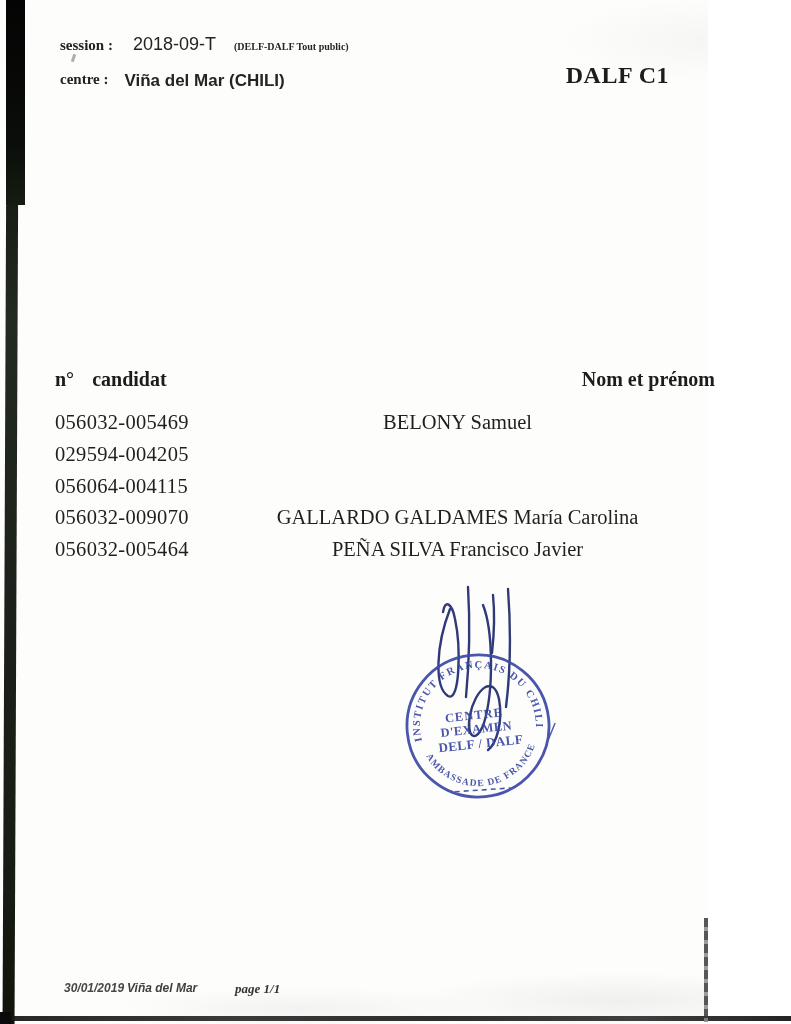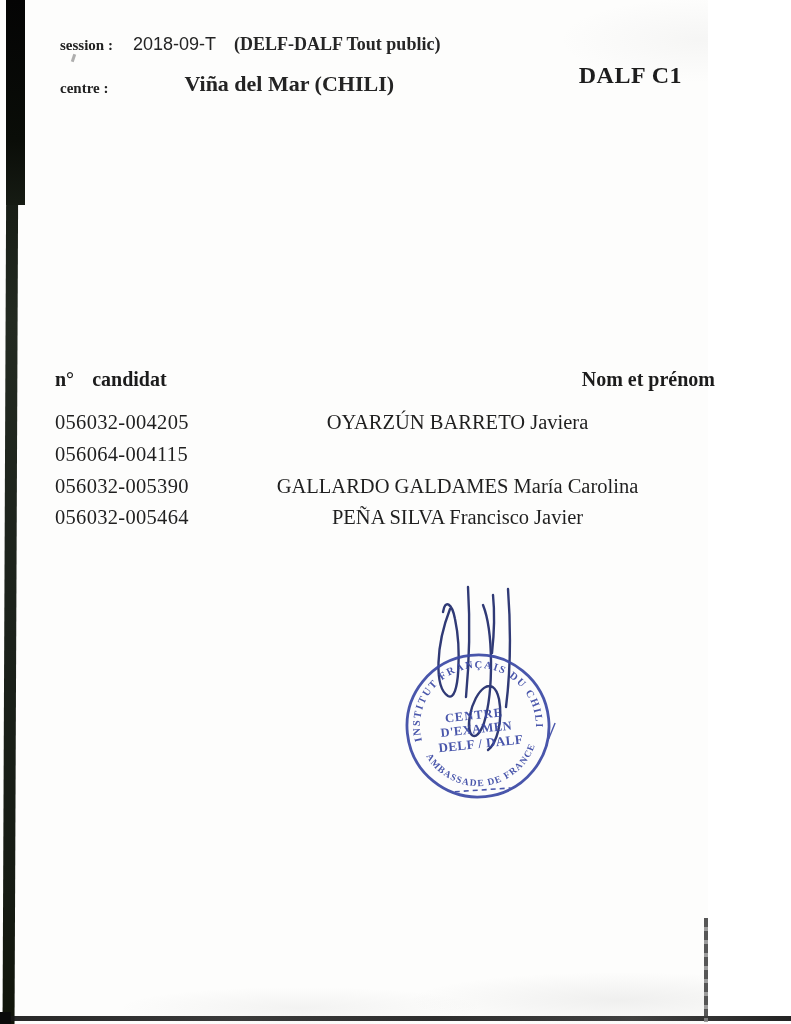--- a/index.html
+++ b/index.html
@@ -23,30 +23,30 @@
   .edge-bottom { position:absolute; left:0; top:1016px; width:791px; height:5px;
        background:linear-gradient(90deg,#141414,#2a2a2a 30%,#1c1c1c 55%,#303030 80%,#101010); opacity:.92; }
   .edge-bottom-corner { position:absolute; left:0; top:1012px; width:11px; height:12px; background:#0a0a0a; }
   .edge-right-marks { position:absolute; right:0; top:918px; width:4px; height:104px;
        background:repeating-linear-gradient(180deg,#3a3a3a 0 9px,#8b8b8b 9px 13px); opacity:.85; }
   .speck { position:absolute; left:72px; top:54px; width:3px; height:8px; background:#9a9a9a;
        transform:rotate(18deg); opacity:.8; }
 
   
   .hdr-row1 { position:absolute; left:60px; top:34px; display:flex; align-items:baseline; }
-  .hdr-row2 { position:absolute; left:60px; top:71px; display:flex; align-items:flex-end;gap:44px; }
+  .hdr-row2 { position:absolute; left:60px; top:71px; display:flex; align-items:flex-start; }
   .lbl { font-weight:bold; font-size:15px; color:#222; }
   .session-value { font-family:"Liberation Sans", sans-serif; font-weight:normal; font-size:18px;
        margin-left:20px; color:#242424; }
-  .session-note { font-weight:bold; font-size:18px; margin-left:18px; color:#262626; }
-  .centre-value { font-family:Liberation Serif, serif; font-weight:bold; font-size:22px;
-       margin-left:32px; color:#242424; }
+  .session-note { font-weight:bold; font-size:10px; margin-left:18px; color:#262626; }
+  .centre-value { font-family:Liberation Sans, sans-serif; font-weight:bold; font-size:17px;
+       margin-left:16px; color:#242424; }
   .list-title { position:absolute; left:511px; top:35px; font-weight:bold; font-size:16.5px;
        letter-spacing:.4px; color:#212121; }
-  .exam-level { position:absolute; right:26px; top:62px; font-weight:bold; font-size:24px;
+  .exam-level { position:absolute; right:39px; top:62px; font-weight:bold; font-size:24px;
        letter-spacing:.5px; color:#1d1d1d; }
 
   
   .table { position:absolute; left:55px; top:368px; width:660px; }
   .t-head { display:flex; font-weight:bold; font-size:20px; margin-bottom:16px; color:#1c1c1c; }
   .t-head .col-no { width:145px; }
   .t-head .col-no .no-sign { margin-right:18px; }
   .t-head .col-name { flex:1; text-align:right; }
   .t-row { display:flex; font-size:20.5px; line-height:31.8px; color:#1f1f1f; }
   .t-row .col-no { width:145px; letter-spacing:.3px; }
@@ -89,28 +89,31 @@
   </div>
   <div class="exam-level">DALF C1</div>
 
   <div class="table">
     <div class="t-head">
       <span class="col-no"><span class="no-sign">n°</span><span>candidat</span></span>
       <span class="col-name">Nom et prénom</span>
     </div>
     <div>
         <div class="t-row">
-          <span class="col-no">056032-004205</span>
-          <span class="col-name">OYARZÚN BARRETO Javiera</span>
+          <span class="col-no">056032-005469</span>
+          <span class="col-name">BELONY Samuel</span>
+        </div>
+        <div class="t-row">
+          <span class="col-no">029594-004205</span>
         </div>
         <div class="t-row">
           <span class="col-no">056064-004115</span>
         </div>
         <div class="t-row">
-          <span class="col-no">056032-005390</span>
+          <span class="col-no">056032-009070</span>
           <span class="col-name">GALLARDO GALDAMES María Carolina</span>
         </div>
         <div class="t-row">
           <span class="col-no">056032-005464</span>
           <span class="col-name">PEÑA SILVA Francisco Javier</span>
         </div>
       </div>
   </div>
 
   <div class="stamp-wrap">
@@ -138,14 +141,19 @@
         </text>
         <text x="77" y="144" text-anchor="middle" font-family="Liberation Serif, serif" font-size="12.5" font-weight="bold" letter-spacing="1">CENTRE</text>
         <text x="78" y="158" text-anchor="middle" font-family="Liberation Serif, serif" font-size="12.5" font-weight="bold" letter-spacing=".5">D'EXAMEN</text>
         <text x="81" y="173" text-anchor="middle" font-family="Liberation Serif, serif" font-size="13" font-weight="bold" letter-spacing=".5">DELF / DALF</text>
         <path d="M 50 214 L 106 216" stroke="#3c4aa5" stroke-width="1.6" stroke-dasharray="5 4" fill="none"></path>
         <path d="M 149 171 L 157 156" stroke="#3c4aa5" stroke-width="1.4" fill="none"></path>
       </g>
     </svg>
   </div>
 
+  <div class="footer">
+    <span class="f-date">30/01/2019</span>
+    <span class="f-place">Viña del Mar</span>
+    <span class="f-page">page 1/1</span>
+  </div>
 
 </div>
 
 </body></html>

